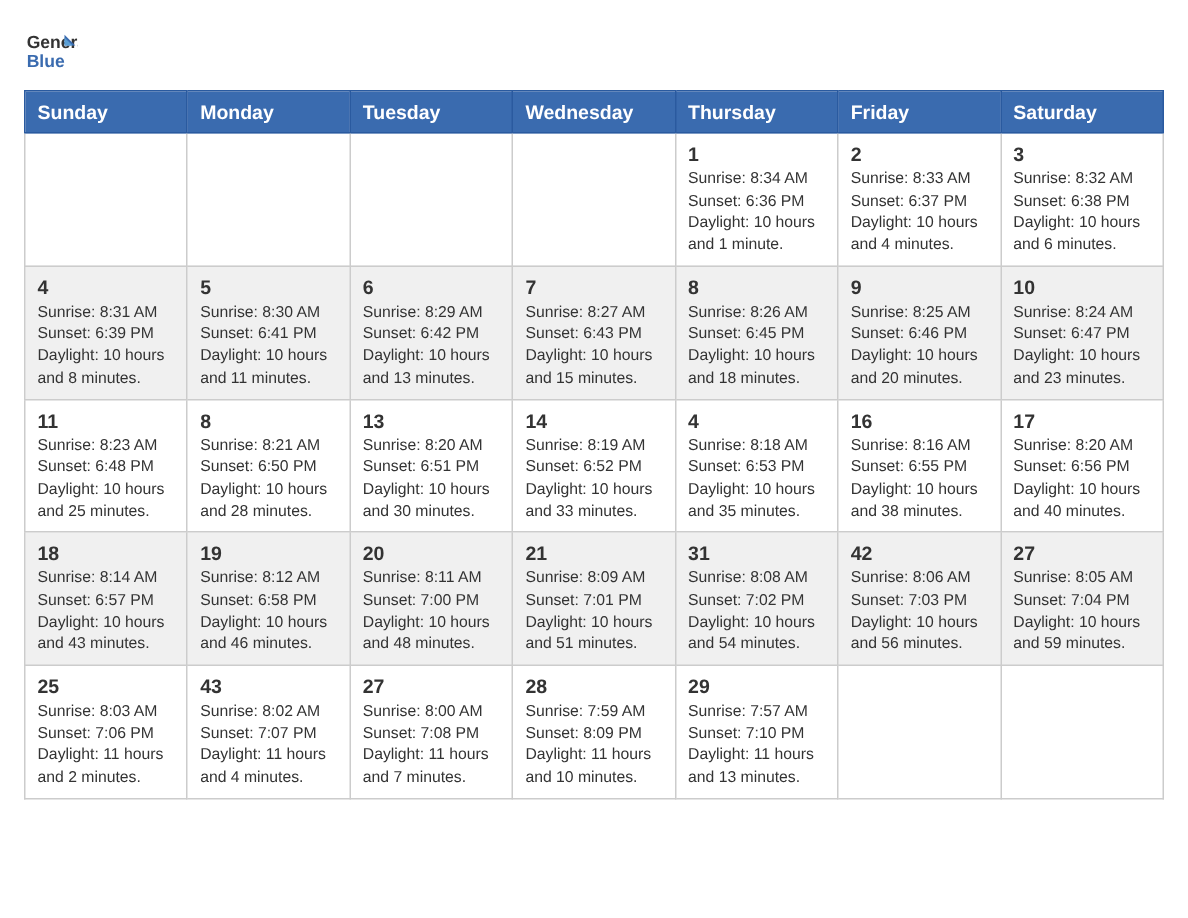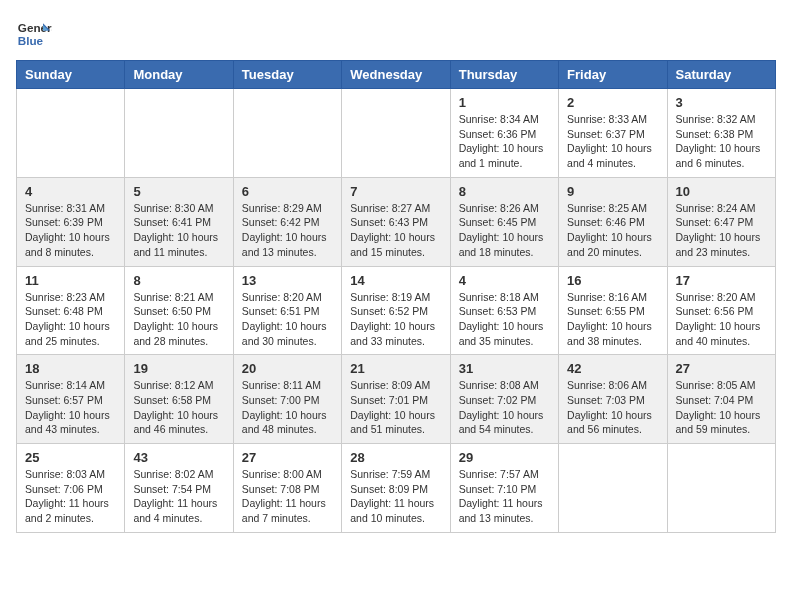--- a/index.html
+++ b/index.html
@@ -263,21 +263,21 @@
       <tr class="odd-row">
         <td>
           <span class="day-number">25</span>
           <div class="day-info">Sunrise: 8:03 AM
 Sunset: 7:06 PM
 Daylight: 11 hours and 2 minutes.</div>
         </td>
         <td>
           <span class="day-number">43</span>
           <div class="day-info">Sunrise: 8:02 AM
-Sunset: 7:54 PM
+Sunset: 7:07 PM
 Daylight: 11 hours and 4 minutes.</div>
         </td>
         <td>
           <span class="day-number">27</span>
           <div class="day-info">Sunrise: 8:00 AM
 Sunset: 7:08 PM
 Daylight: 11 hours and 7 minutes.</div>
         </td>
         <td>
           <span class="day-number">28</span>

